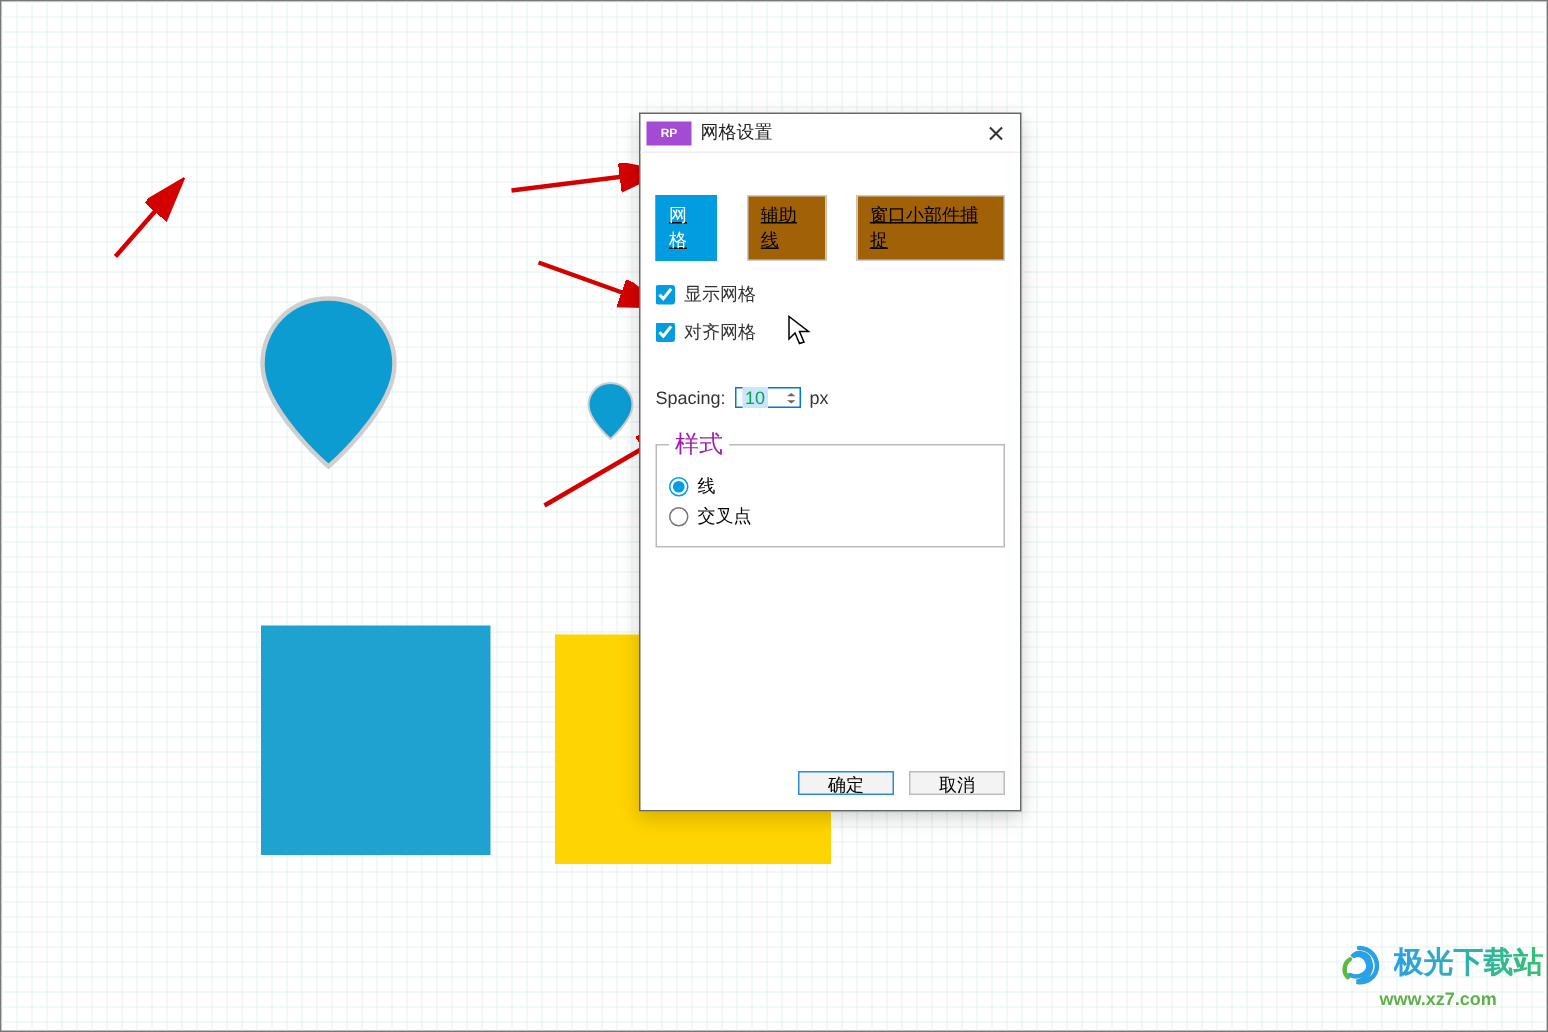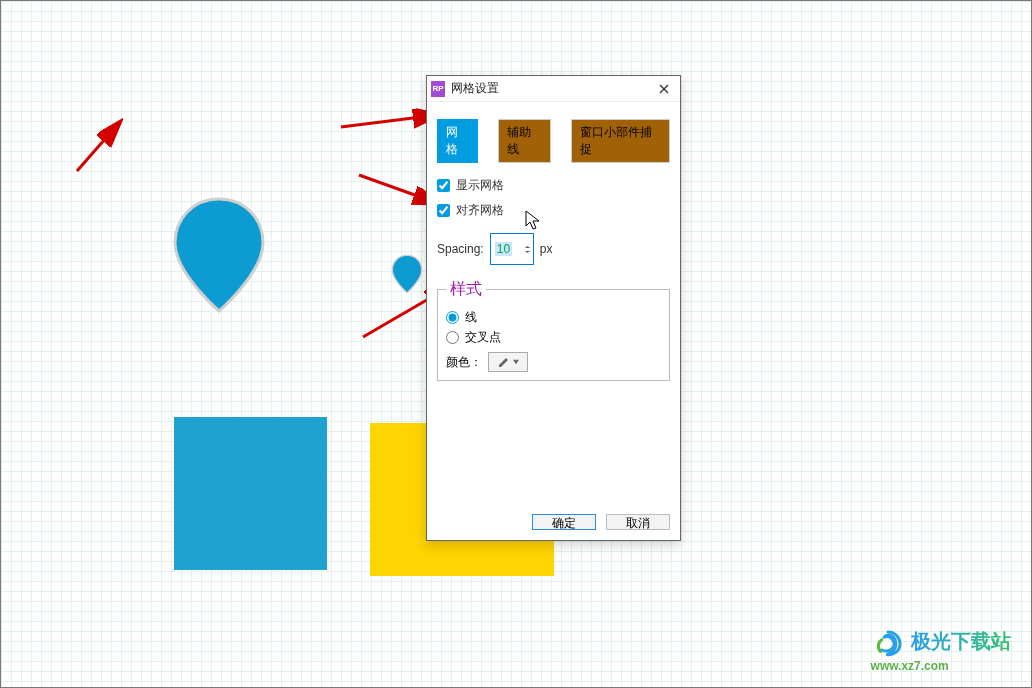--- a/index.html
+++ b/index.html
@@ -27,36 +27,36 @@
   .dialog {
     position:absolute; left:425px; top:74px; width:255px; height:466px;
     background:#fff; border:1px solid #666;
     box-shadow: 0 4px 12px rgba(0,0,0,.18);
     display:flex; flex-direction:column;
   }
   .titlebar {
     height:26px; display:flex; align-items:center; padding:0 4px;
     border-bottom:1px solid #eee;
   }
-  .titlebar .app-icon { width:14px; height:16px; background:#a44bd4; color:#fff; font-size:8px; font-weight:bold; display:flex; align-items:center; justify-content:center; margin-right:6px; }
+  .titlebar .app-icon { width:30px; height:16px; background:#a44bd4; color:#fff; font-size:8px; font-weight:bold; display:flex; align-items:center; justify-content:center; margin-right:6px; }
   .titlebar .title { font-size:12px; flex:1; color:#222; }
   .titlebar .close { width:24px; height:20px; display:flex; align-items:center; justify-content:center; cursor:pointer; }
   .titlebar .close svg { width:10px; height:10px; }
 
   .dlg-body { flex:1; padding:8px 10px 4px 10px; display:flex; flex-direction:column; }
 
-  .tabs { display:flex; gap:20px; margin:9px 0 10px 0; }
+  .tabs { display:flex; gap:20px; margin:20px 0 10px 0;text-decoration:underline; }
   .tab { font-size:12px; padding:4px 8px; background:#a16207; border:1px solid #ccc; cursor:pointer; }
   .tab.active { background:#019de0; color:#fff; border-color:#019de0; }
 
   .row { display:flex; align-items:center; gap:6px; margin:4px 0; font-size:12px; color:#333; }
   .row input[type=checkbox]{ accent-color:#019de0; width:13px; height:13px; }
 
-  .spacing-row { margin-top:10px; }
-  .spacing-row .spinbox { width:44px; height:32px; border:1px solid #0078d7; font-size:12px; padding:0 2px 0 4px; display:flex; align-items:center; justify-content:space-between; background:#fff; }
+  .spacing-row { margin-top:24px; }
+  .spacing-row .spinbox { width:44px; height:14px; border:1px solid #0078d7; font-size:12px; padding:0 2px 0 4px; display:flex; align-items:center; justify-content:space-between; background:#fff; }
   .spinbox .val { color:#0a4; background:#cce4ff; padding:0 2px; }
   .spinbox .spin-arrow { width:7px; height:7px; }
 
   fieldset.style { border:1px solid #bbb; margin-top:10px; padding:6px 8px 8px 8px; }
   fieldset.style legend { font-size:16px; color:#a21caf; padding:0 4px; }
   .radio-row { display:flex; align-items:center; gap:6px; font-size:12px; margin:3px 0; }
   .radio-row input[type=radio]{ accent-color:#019de0; width:13px; height:13px; }
 
   .color-row { display:flex; align-items:center; gap:6px; font-size:12px; margin-top:6px; }
   .color-pick { width:40px; height:20px; border:1px solid #aaa; background:#f3f3f3; display:flex; align-items:center; justify-content:center; gap:3px; cursor:pointer; }
@@ -64,21 +64,21 @@
   .color-pick .dd { width:6px; height:6px; }
 
   .dlg-foot { padding:8px 10px 10px 0; display:flex; justify-content:flex-end; gap:10px; }
   .btn { min-width:64px; height:16px; font-size:12px; background:#f3f3f3; border:1px solid #bcbcbc; cursor:pointer; }
   .btn.default { border:1px solid #2d8cd6; }
 
   
   .cursor { position:absolute; left:524px; top:209px; pointer-events:none; }
 
   
-  .watermark { position:absolute; right:20px; bottom:14px; text-align:left; }
+  .watermark { position:absolute; right:2px; bottom:14px; text-align:center; }
   .wm-swirl { display:inline-block; vertical-align:middle; margin-right:2px; }
   .wm-text { font-size:20px; font-weight:700;
     background:linear-gradient(90deg,#2ba0e8,#34c26e);
     -webkit-background-clip:text; background-clip:text; color:transparent; }
   .wm-url { font-size:12px; color:#5fb04a;font-weight:bold; }
 </style>
 </head>
 <body>
 
 <div class="canvas"></div>
@@ -166,31 +166,20 @@
     <fieldset class="style">
       <legend>样式</legend>
       <label class="radio-row">
         <input type="radio" name="st" checked="" style="">
         <span>线</span>
       </label>
       <label class="radio-row">
         <input type="radio" name="st" style="">
         <span>交叉点</span>
       </label>
-      <div class="color-row">
-        <span>颜色：</span>
-        <div class="color-pick">
-          <svg class="pencil" viewBox="0 0 12 12">
-              <path d="M1 11 L3 11 L10 4 L8 2 L1 9 Z" fill="#666"></path>
-            </svg>
-          <svg class="dd" viewBox="0 0 8 6">
-              <path d="M0 0 L8 0 L4 6 Z" fill="#666"></path>
-            </svg>
-        </div>
-      </div>
     </fieldset>
 
     <div style="flex:1"></div>
   </div>
 
   <div class="dlg-foot">
     <button class="btn default">确定</button>
     <button class="btn">取消</button>
   </div>
 </div>

